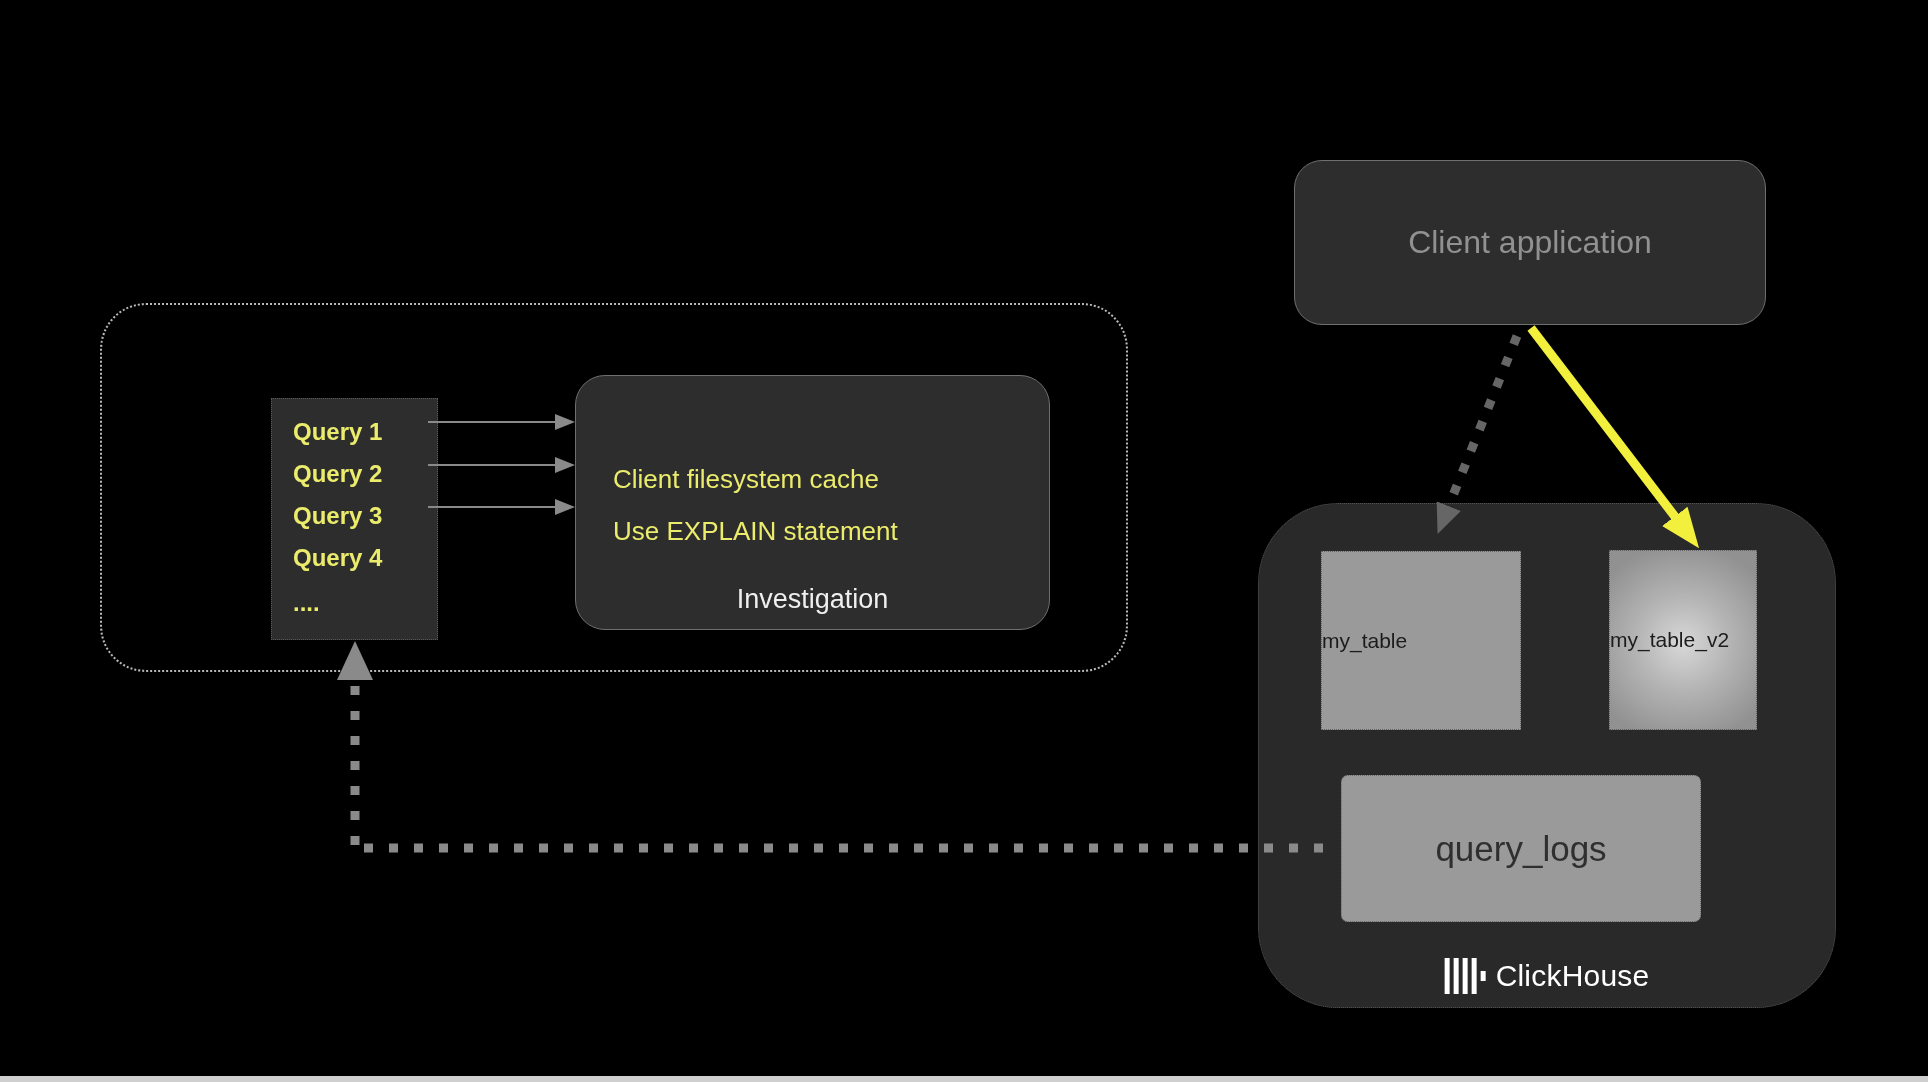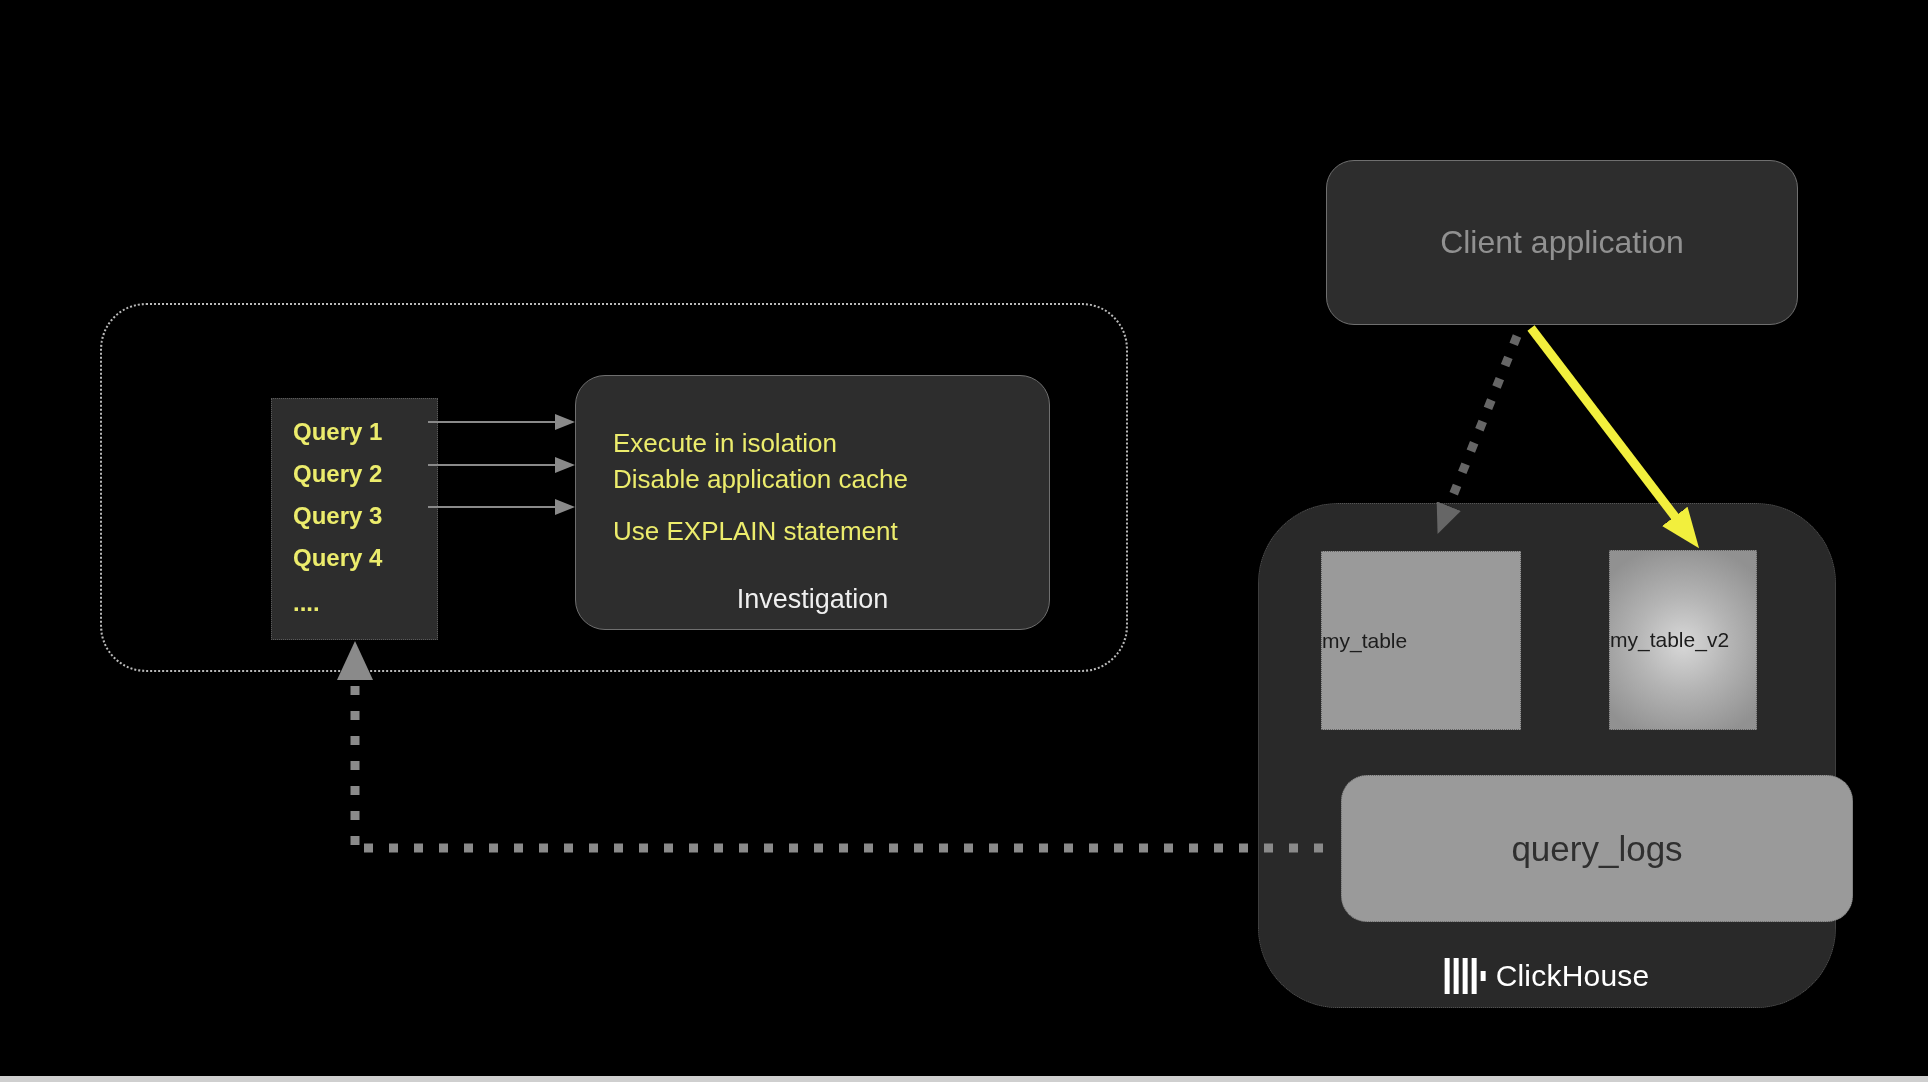--- a/index.html
+++ b/index.html
@@ -40,41 +40,41 @@
   .inv-caption{
     position:absolute; left:0; top:208px; width:100%; text-align:center;
     color:var(--white-text); font-size:27px;
   }
 
   
   .client-app{
     position:absolute; left:1294px; top:160px; width:472px; height:165px;
     background:var(--panel); border:1px solid var(--panel-border); border-radius:28px;
     display:flex; align-items:center; justify-content:center;
-    color:var(--client-text); font-size:32px;margin-left:32px;
+    color:var(--client-text); font-size:32px;
   }
 
   
   .ch-container{
     position:absolute; left:1258px; top:503px; width:578px; height:505px;
     background:var(--ch-panel); border:1px dotted #555; border-radius:80px;
   }
   .table-box{
     position:absolute; display:flex; align-items:center; justify-content:flex-start;
     background:var(--table-fill); border:1px dotted rgba(0,0,0,.35);
     color:var(--table-text); font-size:21px;
   }
   .my-table{ left:62px; top:47px; width:200px; height:179px; }
   .my-table-v2{
     left:350px; top:46px; width:148px; height:180px;
     background:radial-gradient(circle at 50% 52%, #d8d8d8 0%, #b4b4b4 40%, #919191 85%);
   }
   .query-logs{
-    position:absolute; left:82px; top:271px; width:512px; height:147px;
-    background:var(--table-fill); border:1px dotted rgba(0,0,0,.3); border-radius:26px;
+    position:absolute; left:82px; top:271px; width:360px; height:147px;
+    background:var(--table-fill); border:1px dotted rgba(0,0,0,.3); border-radius:7px;
     display:flex; align-items:center; justify-content:center;
     color:#2f2f2f; font-size:35px;
   }
   .ch-brand{
     position:absolute; left:50%; bottom:12px; transform:translateX(-50%);
     display:flex; align-items:center; gap:10px;
   }
   .ch-logo{ display:flex; align-items:center; gap:4px; height:38px; }
   .ch-logo .bar{ width:5px; height:36px; background:#ffffff; }
   .ch-logo .dot{ width:5px; height:10px; background:#ffffff; }
@@ -94,22 +94,21 @@
 
   <div class="query-box">
     <div class="query-item" style="top:19px">Query 1</div>
     <div class="query-item" style="top:61px">Query 2</div>
     <div class="query-item" style="top:103px">Query 3</div>
     <div class="query-item" style="top:145px">Query 4</div>
     <div class="query-item" style="top:190px">....</div>
   </div>
 
   <div class="investigation-box">
-    <div class="inv-note" style="top:52px">Execute in isolation</div>
-    <div class="inv-note" style="top:88px">Disable application cache</div>
+    <div class="inv-note" style="top:88px">Client filesystem cache</div>
     <div class="inv-note" style="top:140px">Use EXPLAIN statement</div>
     <div class="inv-caption">Investigation</div>
   </div>
 
   <div class="client-app">
     <span>Client application</span>
   </div>
 
   <div class="ch-container">
     <div class="table-box my-table">

